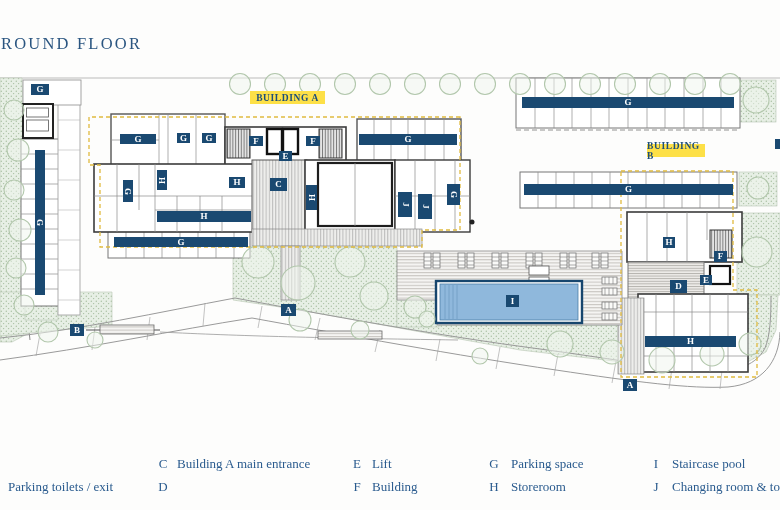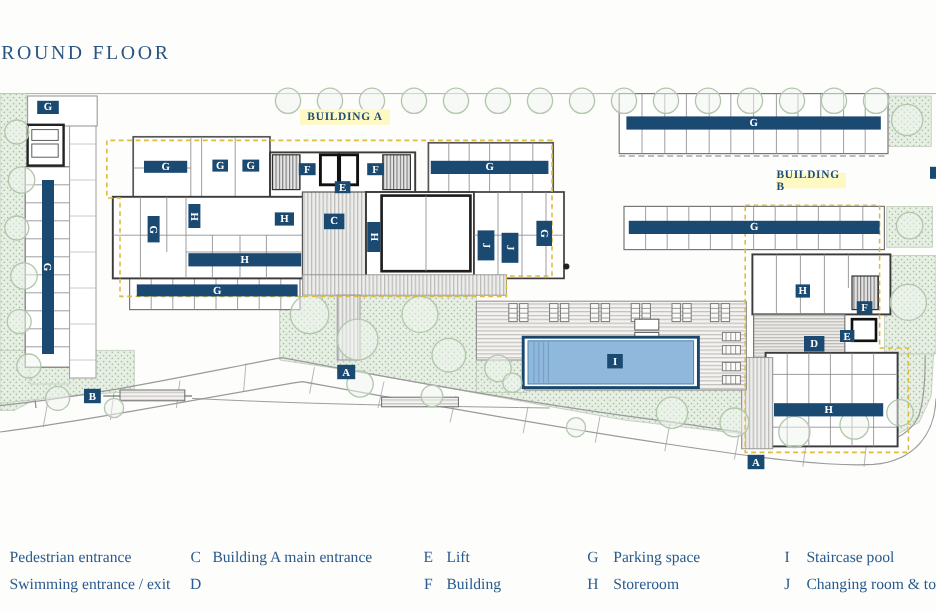--- a/index.html
+++ b/index.html
@@ -1,21 +1,21 @@
 <!DOCTYPE html>
 <html><head>
 <meta charset="utf-8">
 <style>
   html,body{margin:0;padding:0}
   body{width:780px;height:510px;position:relative;overflow:hidden;background:#fdfdfc;
        font-family:"Liberation Serif",serif;}
   #plan-svg{position:absolute;left:0;top:0;z-index:0}
   .title{position:absolute;left:1px;top:34px;font-size:16.5px;letter-spacing:2.2px;
          color:#2a5580;white-space:nowrap;z-index:4}
-  .bldg-label{position:absolute;background:#fef9c3;color:#1d4e79;display:flex;align-items:center;
+  .bldg-label{position:absolute;background:#fde047;color:#1d4e79;display:flex;align-items:center;
               justify-content:center;font-size:9.5px;font-weight:bold;letter-spacing:.6px;z-index:3}
   #plan-markers{position:absolute;inset:0;z-index:2}
   .pmark{position:absolute;background:#1a4971;color:#fff;display:flex;align-items:center;
          justify-content:center;font-size:9px;font-weight:bold;line-height:1;
          font-family:"Liberation Serif",serif;}
   .pmark span{display:block}
   .pmark.rot span{transform:rotate(90deg)}
   .legend{position:absolute;left:0;top:452px;width:780px;height:58px;z-index:4;
           font-size:13px;color:#2a5b8e}
   .lg-key{position:absolute;width:16px;text-align:center;white-space:nowrap}
@@ -323,22 +323,21 @@
       <span>I</span>
     </div>
   </div>
 
 <div class="bldg-label" style="left:250px;top:91px;width:75px;height:13px">BUILDING A</div>
 <div class="bldg-label" style="left:647px;top:144px;width:58px;height:13px">BUILDING B</div>
 
 <div class="title">ROUND FLOOR</div>
 
 <div class="legend">
-  <span class="lg-label" style="left:8px;top:4px">Pedestrian entrance</span>
-  <span class="lg-label" style="left:8px;top:27px">Swimming entrance / exit</span>
+  <span class="lg-label" style="left:8px;top:27px">Parking toilets / exit</span>
   <span class="lg-key" style="left:155px;top:4px">C</span>
   <span class="lg-label" style="left:177px;top:4px">Building A main entrance</span>
   <span class="lg-key" style="left:155px;top:27px">D</span>
   <span class="lg-key" style="left:349px;top:4px">E</span>
   <span class="lg-label" style="left:372px;top:4px">Lift</span>
   <span class="lg-key" style="left:349px;top:27px">F</span>
   <span class="lg-label" style="left:372px;top:27px">Building</span>
   <span class="lg-key" style="left:486px;top:4px">G</span>
   <span class="lg-label" style="left:511px;top:4px">Parking space</span>
   <span class="lg-key" style="left:486px;top:27px">H</span>

